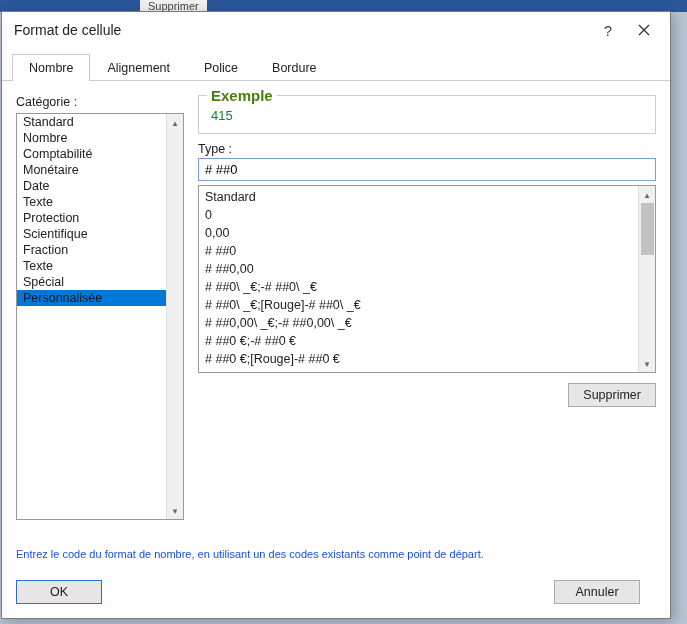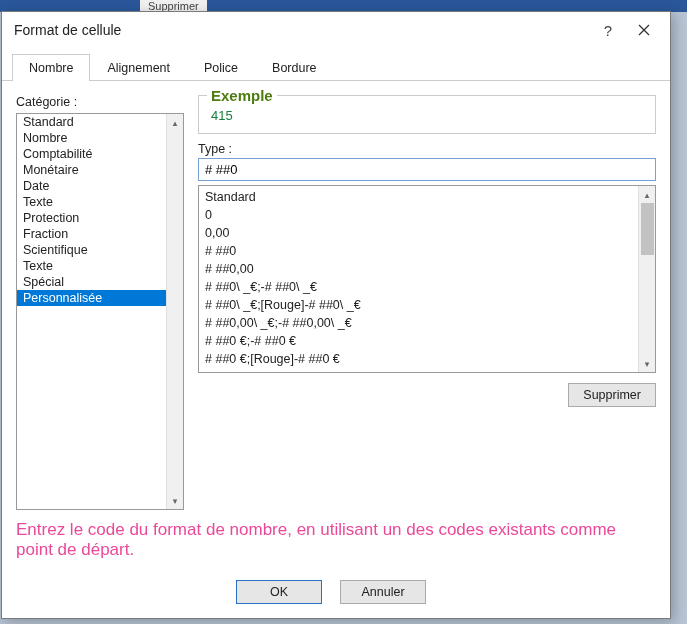--- a/index.html
+++ b/index.html
@@ -115,21 +115,21 @@
     overflow: hidden;
   }
   .cat-item {
     padding: 1px 6px;
     font-size: 12.5px;
     color: #222;
     cursor: pointer;
   }
   .cat-item.selected {
     background: #0078d7;
-    color: #ffffff;
+    color: #0f172a;
   }
   .scrollbar-v {
     position: absolute;
     right: 0; top: 0; bottom: 0;
     width: 17px;
     background: #f0f0f0;
     border-left: 1px solid #e0e0e0;
     display: flex;
     flex-direction: column;
     align-items: center;
@@ -220,29 +220,29 @@
     min-width: 86px;
     padding: 4px 14px;
     font-size: 12.5px;
     background: #e6e6e6;
     border: 1px solid #aaa;
     cursor: pointer;
     color: #222;
     font-family: inherit;
   }
   .hint {
-    font-size: 17px;
-    color: #ec4899;
-    margin-top: 10px;
+    font-size: 11px;
+    color: #1d4ed8;
+    margin-top: 28px;
   }
   .footer {
     display: flex;
-    justify-content: center;
+    justify-content: space-between;
     gap: 18px;
-    padding: 10px 24px 14px 14px;
+    padding: 10px 30px 14px 14px;
   }
   .btn.primary {
     border: 1px solid #2a6fc9;
     background: #e6e6e6;
   }
 </style>
 </head>
 <body>
 
 <div class="bg-ribbon"></div>
@@ -275,22 +275,22 @@
         <div class="cat-label">Catégorie :</div>
         <div class="category-box">
           <div class="category-list">
             <div class="cat-item">Standard</div>
             <div class="cat-item">Nombre</div>
             <div class="cat-item">Comptabilité</div>
             <div class="cat-item">Monétaire</div>
             <div class="cat-item">Date</div>
             <div class="cat-item">Texte</div>
             <div class="cat-item">Protection</div>
+            <div class="cat-item">Scientifique</div>
             <div class="cat-item">Fraction</div>
-            <div class="cat-item">Scientifique</div>
             <div class="cat-item">Texte</div>
             <div class="cat-item">Spécial</div>
             <div class="cat-item selected">Personnalisée</div>
           </div>
           <div class="scrollbar-v">
             <div class="sb-arrow">▴</div>
             <div style="flex:1"></div>
             <div class="sb-arrow">▾</div>
           </div>
         </div>

